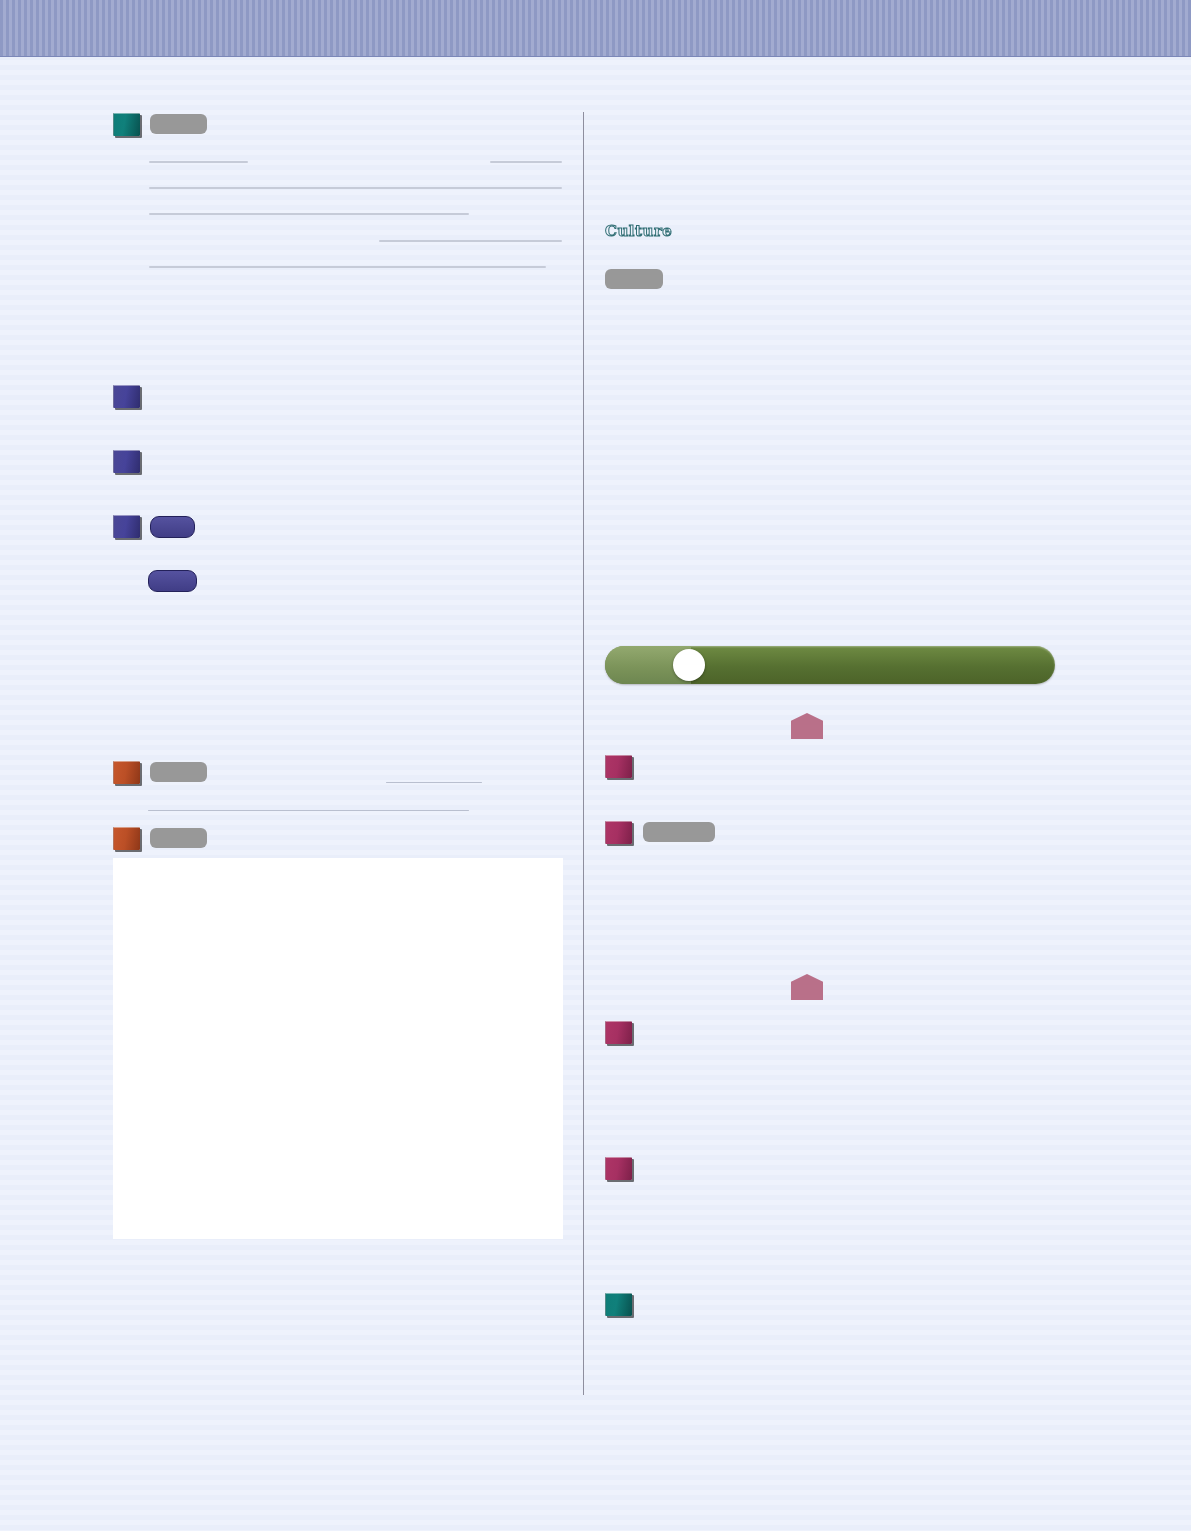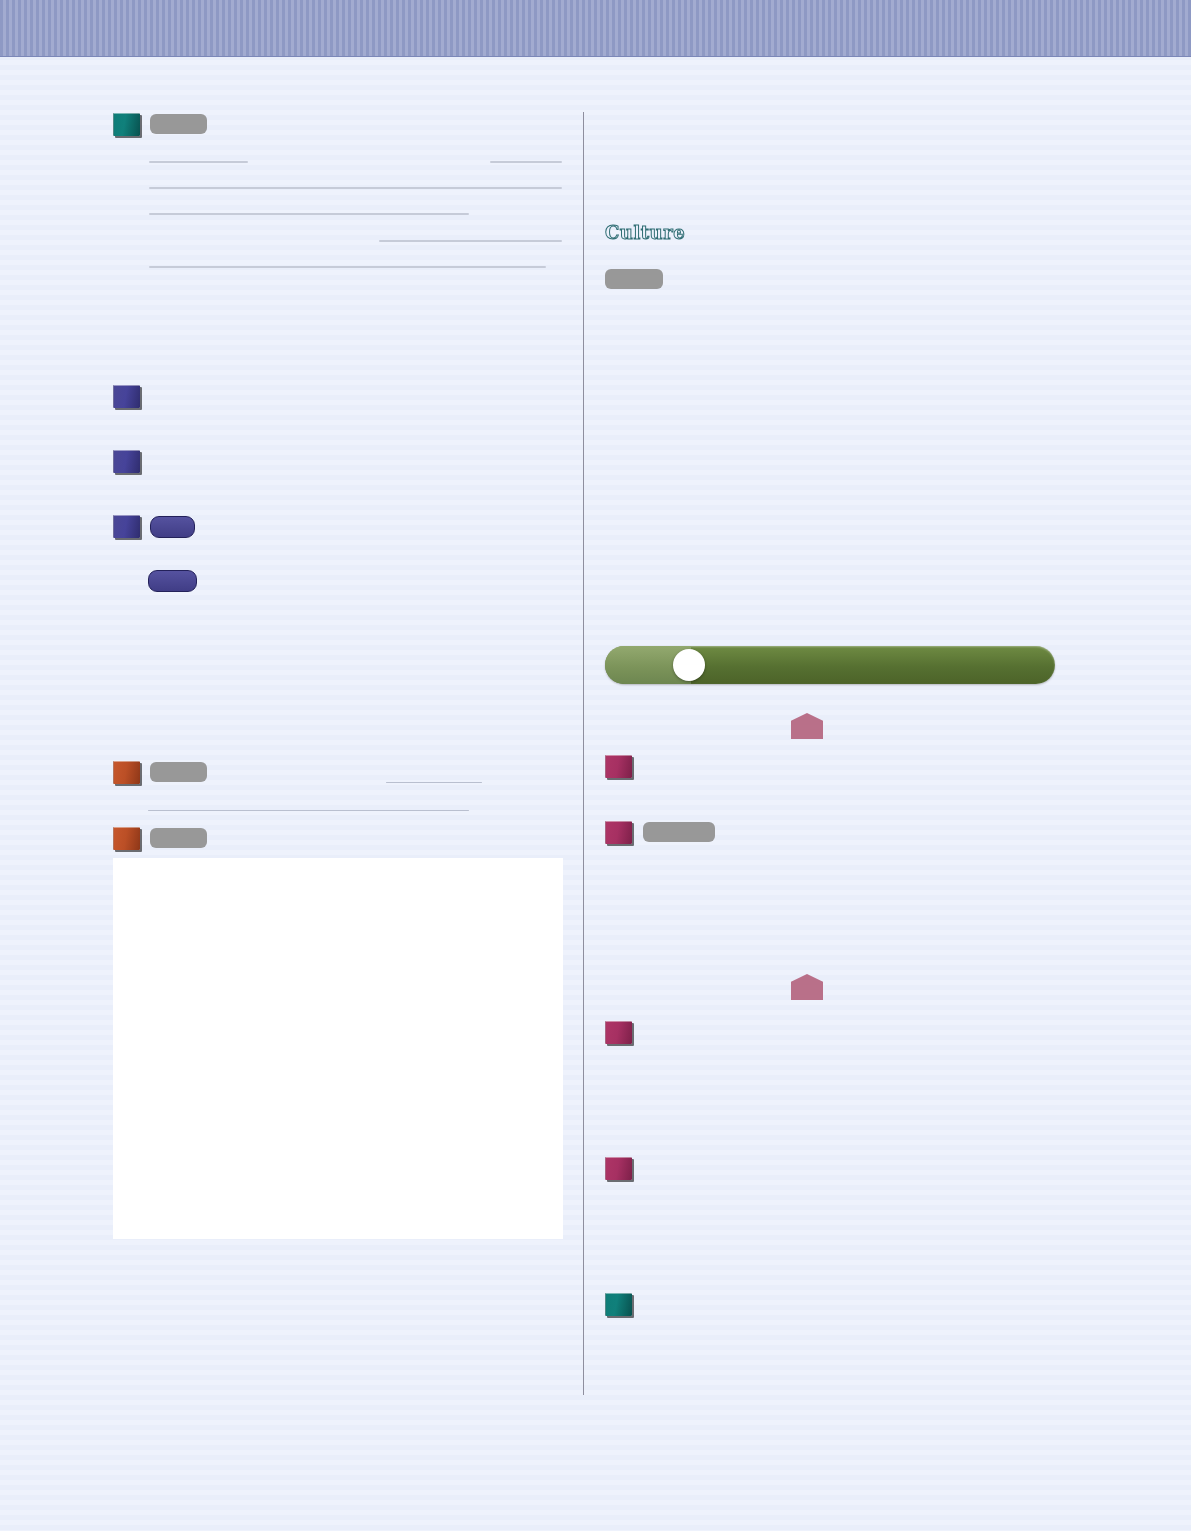--- a/index.html
+++ b/index.html
@@ -151,21 +151,21 @@
     height: 381px;
     background: #ffffff;
   }
 
   
   #culture-heading {
     position: absolute;
     left: 605px;
     top: 222px;
     font-family: "DejaVu Serif", serif;
-    font-size: 18px;
+    font-size: 15px;
     font-weight: 700;
     letter-spacing: 0.5px;
     color: transparent;
     -webkit-text-stroke: 1px #2f6d73;
     text-shadow: 0 0 0 transparent;
   }
 </style>
 </head>
 <body>
 

